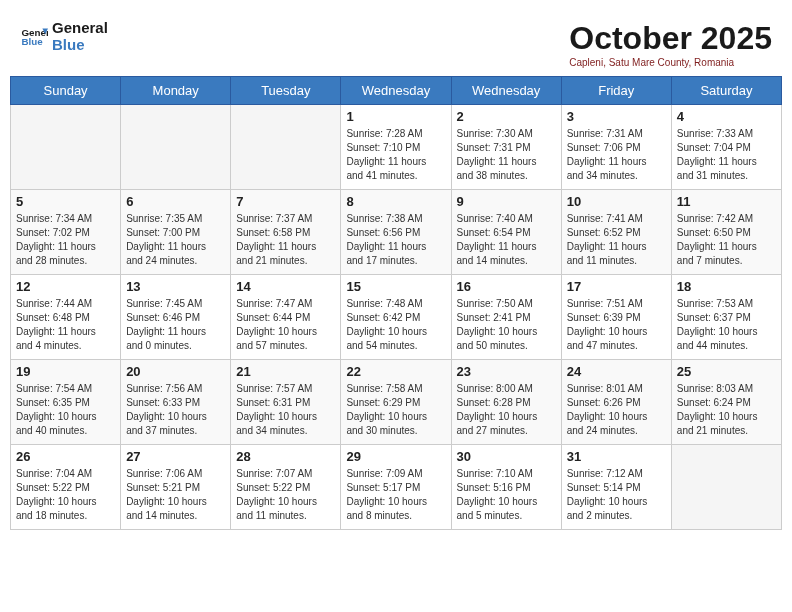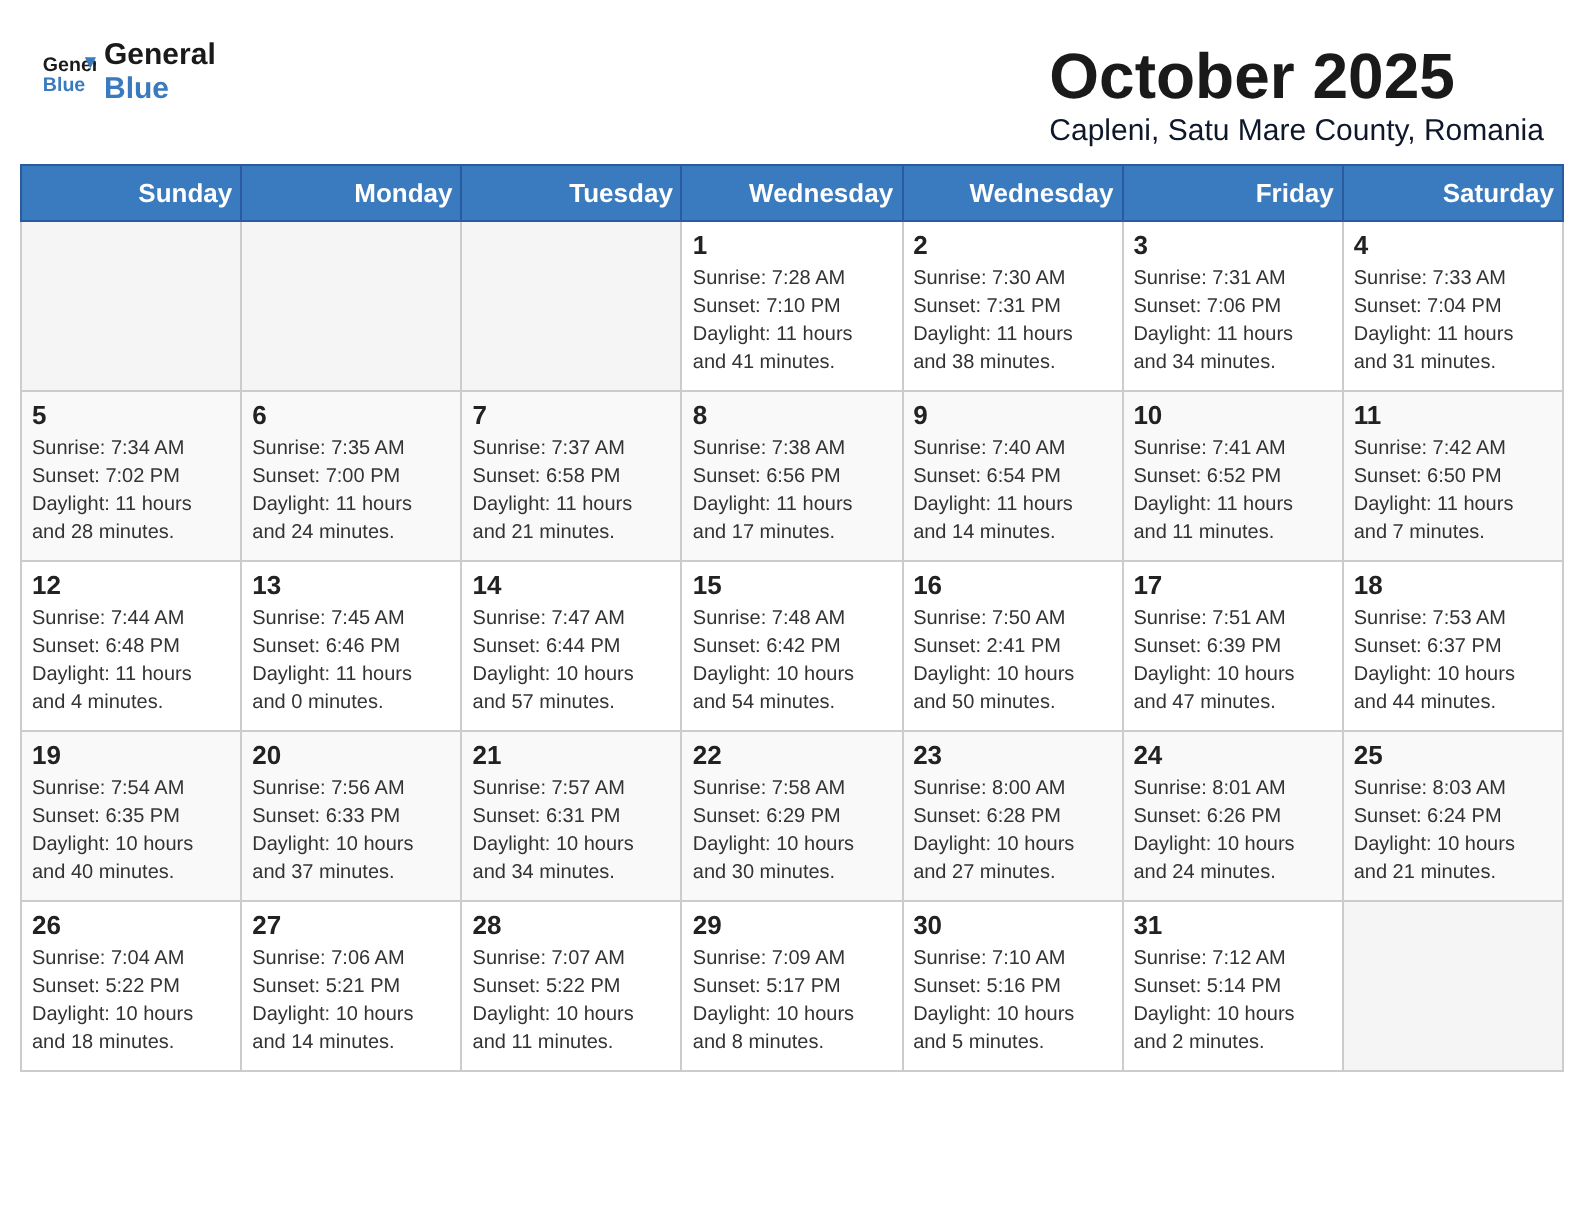--- a/index.html
+++ b/index.html
@@ -27,35 +27,35 @@
     }
     .title-block {
       text-align: left;
     }
     .month-title {
       font-size: 32px;
       font-weight: bold;
       color: #1a1a1a;
     }
     .subtitle {
-      font-size: 15px;
-      color: #0f172a;
+      font-size: 10px;
+      color: #7f1d1d;
     }
     .calendar {
       width: 100%;
       border-collapse: collapse;
       border: 1px solid #ccc;
     }
     .calendar th {
       background-color: #3a7abf;
       color: #fff;
       font-size: 13px;
-      font-weight: bold;
+      font-weight: normal;
       padding: 6px 4px;
-      text-align: right;
+      text-align: center;
       border: 1px solid #2a5a9f;
     }
     .calendar td {
       vertical-align: top;
       width: 14.28%;
       padding: 4px 5px;
       border: 1px solid #ccc;
       font-size: 10.5px;
       color: #333;
       background: #fff;

